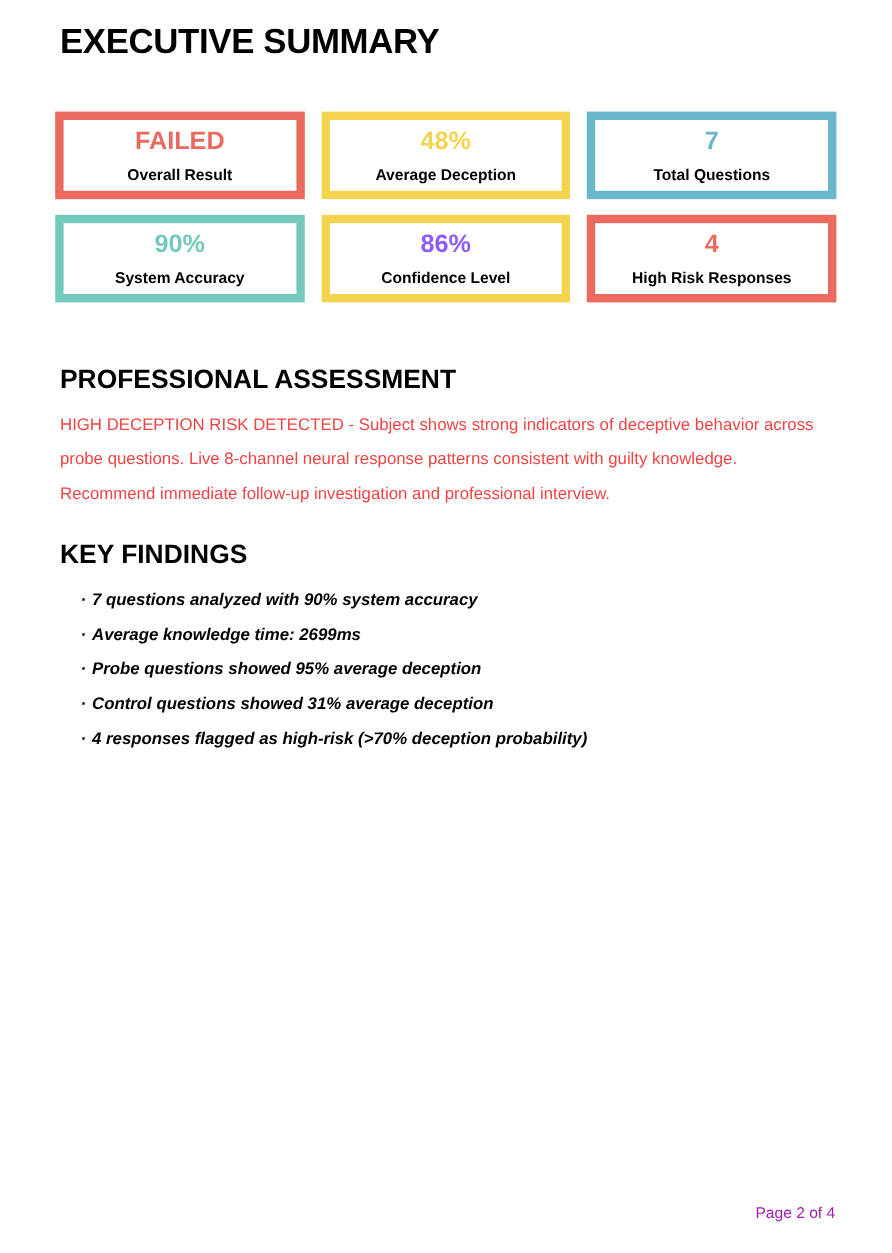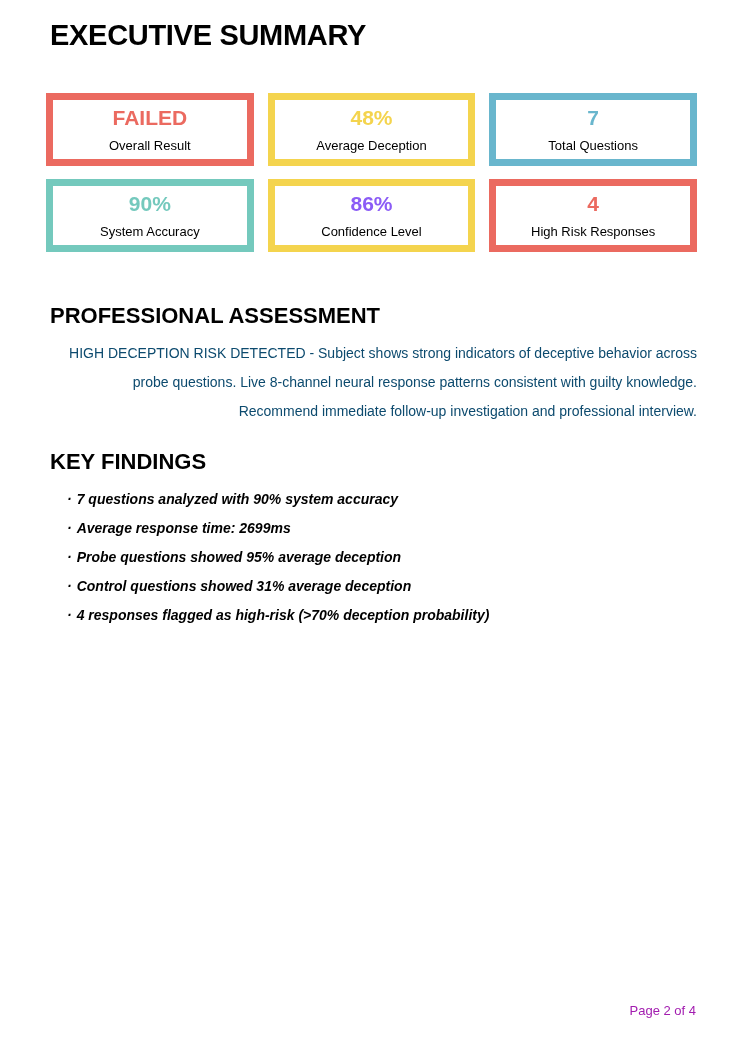--- a/index.html
+++ b/index.html
@@ -46,41 +46,40 @@
     gap: 11px;
     text-align: center;
   }
   .card-value {
     font-size: 21px;
     font-weight: 700;
     line-height: 1;
   }
   .card-label {
     font-size: 13px;
-    font-weight: 400;
+    font-weight: 700;
     line-height: 1;
     color: #000000;
   }
   h2.section-heading {
     margin: 0;
     font-size: 22px;
     line-height: 1.05;
     font-weight: 700;
     color: #000000;
   }
   h2.assessment-heading { margin-top: 52px; }
   h2.findings-heading   { margin-top: 24px; }
   p.assessment-body {
     margin: 11px 0 0 0;
     font-size: 14px;
     line-height: 29px;
     font-weight: 400;
-    color: #0c4a6e;
+    color: #ef4444;
     max-width: 648px;
-    text-align: right;
   }
   ul.findings-list {
     list-style: none;
     margin: 18px 0 0 0;
     padding: 0 0 0 17px;
   }
   ul.findings-list li {
     font-size: 14px;
     font-weight: 700;
     line-height: 16px;
@@ -148,21 +147,21 @@
 
     <p class="assessment-body">HIGH DECEPTION RISK DETECTED - Subject shows strong indicators of deceptive behavior across probe questions. Live 8-channel neural response patterns consistent with guilty knowledge. Recommend immediate follow-up investigation and professional interview.</p>
 
     <h2 class="section-heading findings-heading">KEY FINDINGS</h2>
 
     <ul class="findings-list">
       <li>
         <span class="bullet-dot">·</span><span>7 questions analyzed with 90% system accuracy</span>
       </li>
       <li>
-        <span class="bullet-dot">·</span><span>Average response time: 2699ms</span>
+        <span class="bullet-dot">·</span><span>Average knowledge time: 2699ms</span>
       </li>
       <li>
         <span class="bullet-dot">·</span><span>Probe questions showed 95% average deception</span>
       </li>
       <li>
         <span class="bullet-dot">·</span><span>Control questions showed 31% average deception</span>
       </li>
       <li>
         <span class="bullet-dot">·</span><span>4 responses flagged as high-risk (&gt;70% deception probability)</span>
       </li>

